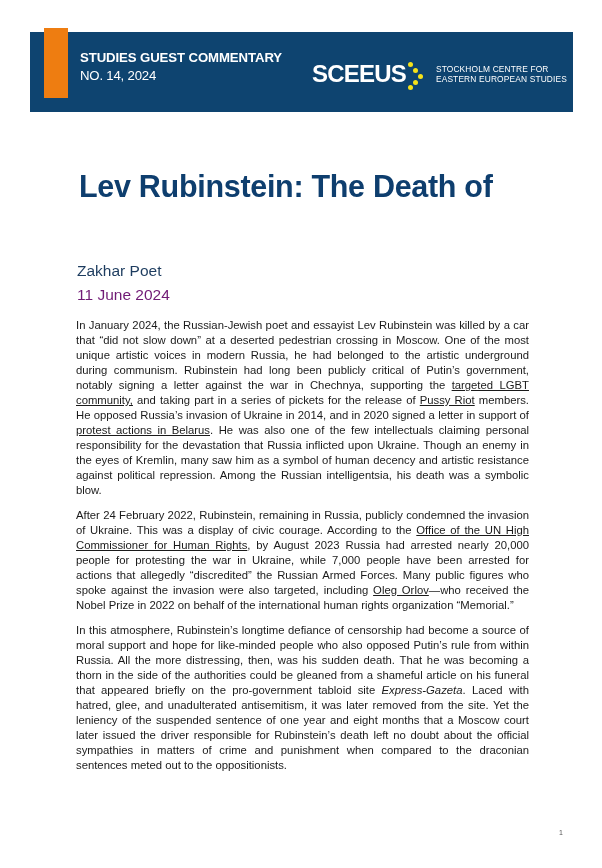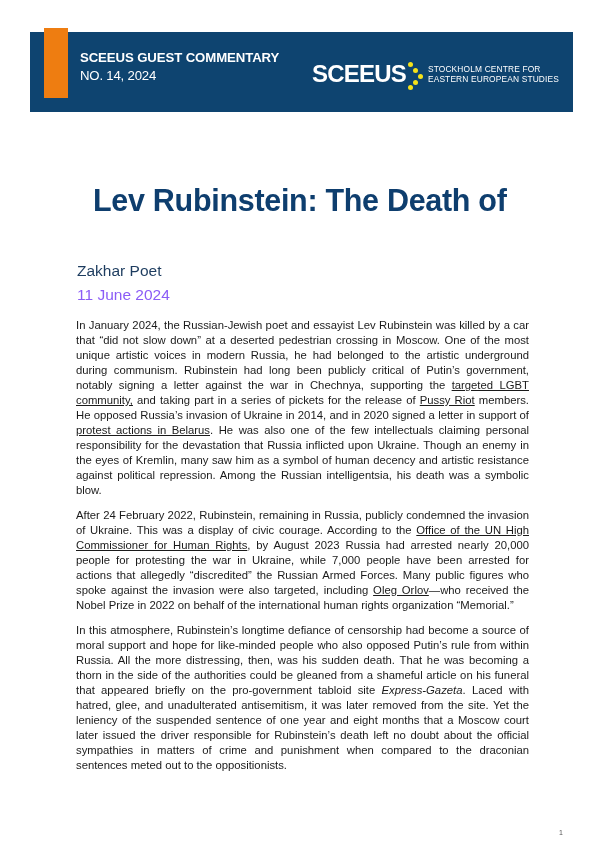--- a/index.html
+++ b/index.html
@@ -13,42 +13,42 @@
     .series { position: absolute; left: 80px; top: 50px; color: #ffffff;
               font-weight: bold; font-size: 13.2px; letter-spacing: -0.1px; }
     .issue { position: absolute; left: 80px; top: 68px; color: #ffffff;
              font-size: 13.2px; letter-spacing: -0.2px; text-align: right; }
 
     .logo { position: absolute; left: 312px; top: 58px; height: 32px; display: flex; align-items: center; }
     .logo-word { color: #ffffff; font-weight: bold; font-size: 24px; letter-spacing: -0.8px;
                  line-height: 1; text-align: center; }
     .logo-dots { position: relative; width: 16px; height: 28px; margin-left: 2px; }
     .logo-dots span { position: absolute; width: 5px; height: 5px; border-radius: 50%; background: #f5e21a; }
-    .logo-sub { margin-left: 4px; color: #ffffff; font-size: 8.4px; line-height: 10px; letter-spacing: 0.15px; }
+    .logo-sub { margin-left: 12px; color: #ffffff; font-size: 8.4px; line-height: 10px; letter-spacing: 0.15px; }
 
-    .title { position: absolute; left: 77px; top: 170px; width: 470px; margin: 16px;
+    .title { position: absolute; left: 77px; top: 170px; width: 470px; margin: 2px;
              color: #0e3e6e; font-weight: bold; font-size: 30.5px; line-height: 29px;
              letter-spacing: -0.3px; }
     .author { position: absolute; left: 77px; top: 262px; color: #1d3c5f; font-size: 15.5px; }
-    .date { position: absolute; left: 77px; top: 286px; color: #8b5cf6; font-size: 15.5px; }
+    .date { position: absolute; left: 77px; top: 286px; color: #701a75; font-size: 15.5px; }
 
     .body { position: absolute; left: 76px; top: 318px; width: 453px; color: #1a1a1a;
             font-size: 11.3px; line-height: 15px; }
     .body p { margin: 0 0 10px 0; text-align: justify; }
     .body a { color: #1a1a1a; text-decoration: underline; }
     .body em { font-style: italic; margin-top: 20px; }
 
     .page-number { position: absolute; left: 559px; top: 829px; font-size: 7px; color: #555; }
   </style>
 </head>
 <body>
 
 <div class="header"></div>
 <div class="orange-bar"></div>
-<div class="series">SCEEUS GUEST COMMENTARY</div>
+<div class="series">STUDIES GUEST COMMENTARY</div>
 <div class="issue">NO. 14, 2024</div>
 
 <div class="logo">
   <span class="logo-word">SCEEUS</span>
   <span class="logo-dots">
     <span style="left:0px; top:2px;"></span>
     <span style="left:5px; top:8px;"></span>
     <span style="left:10px; top:14px;"></span>
     <span style="left:5px; top:20px;"></span>
     <span style="left:0px; top:25px;"></span>

